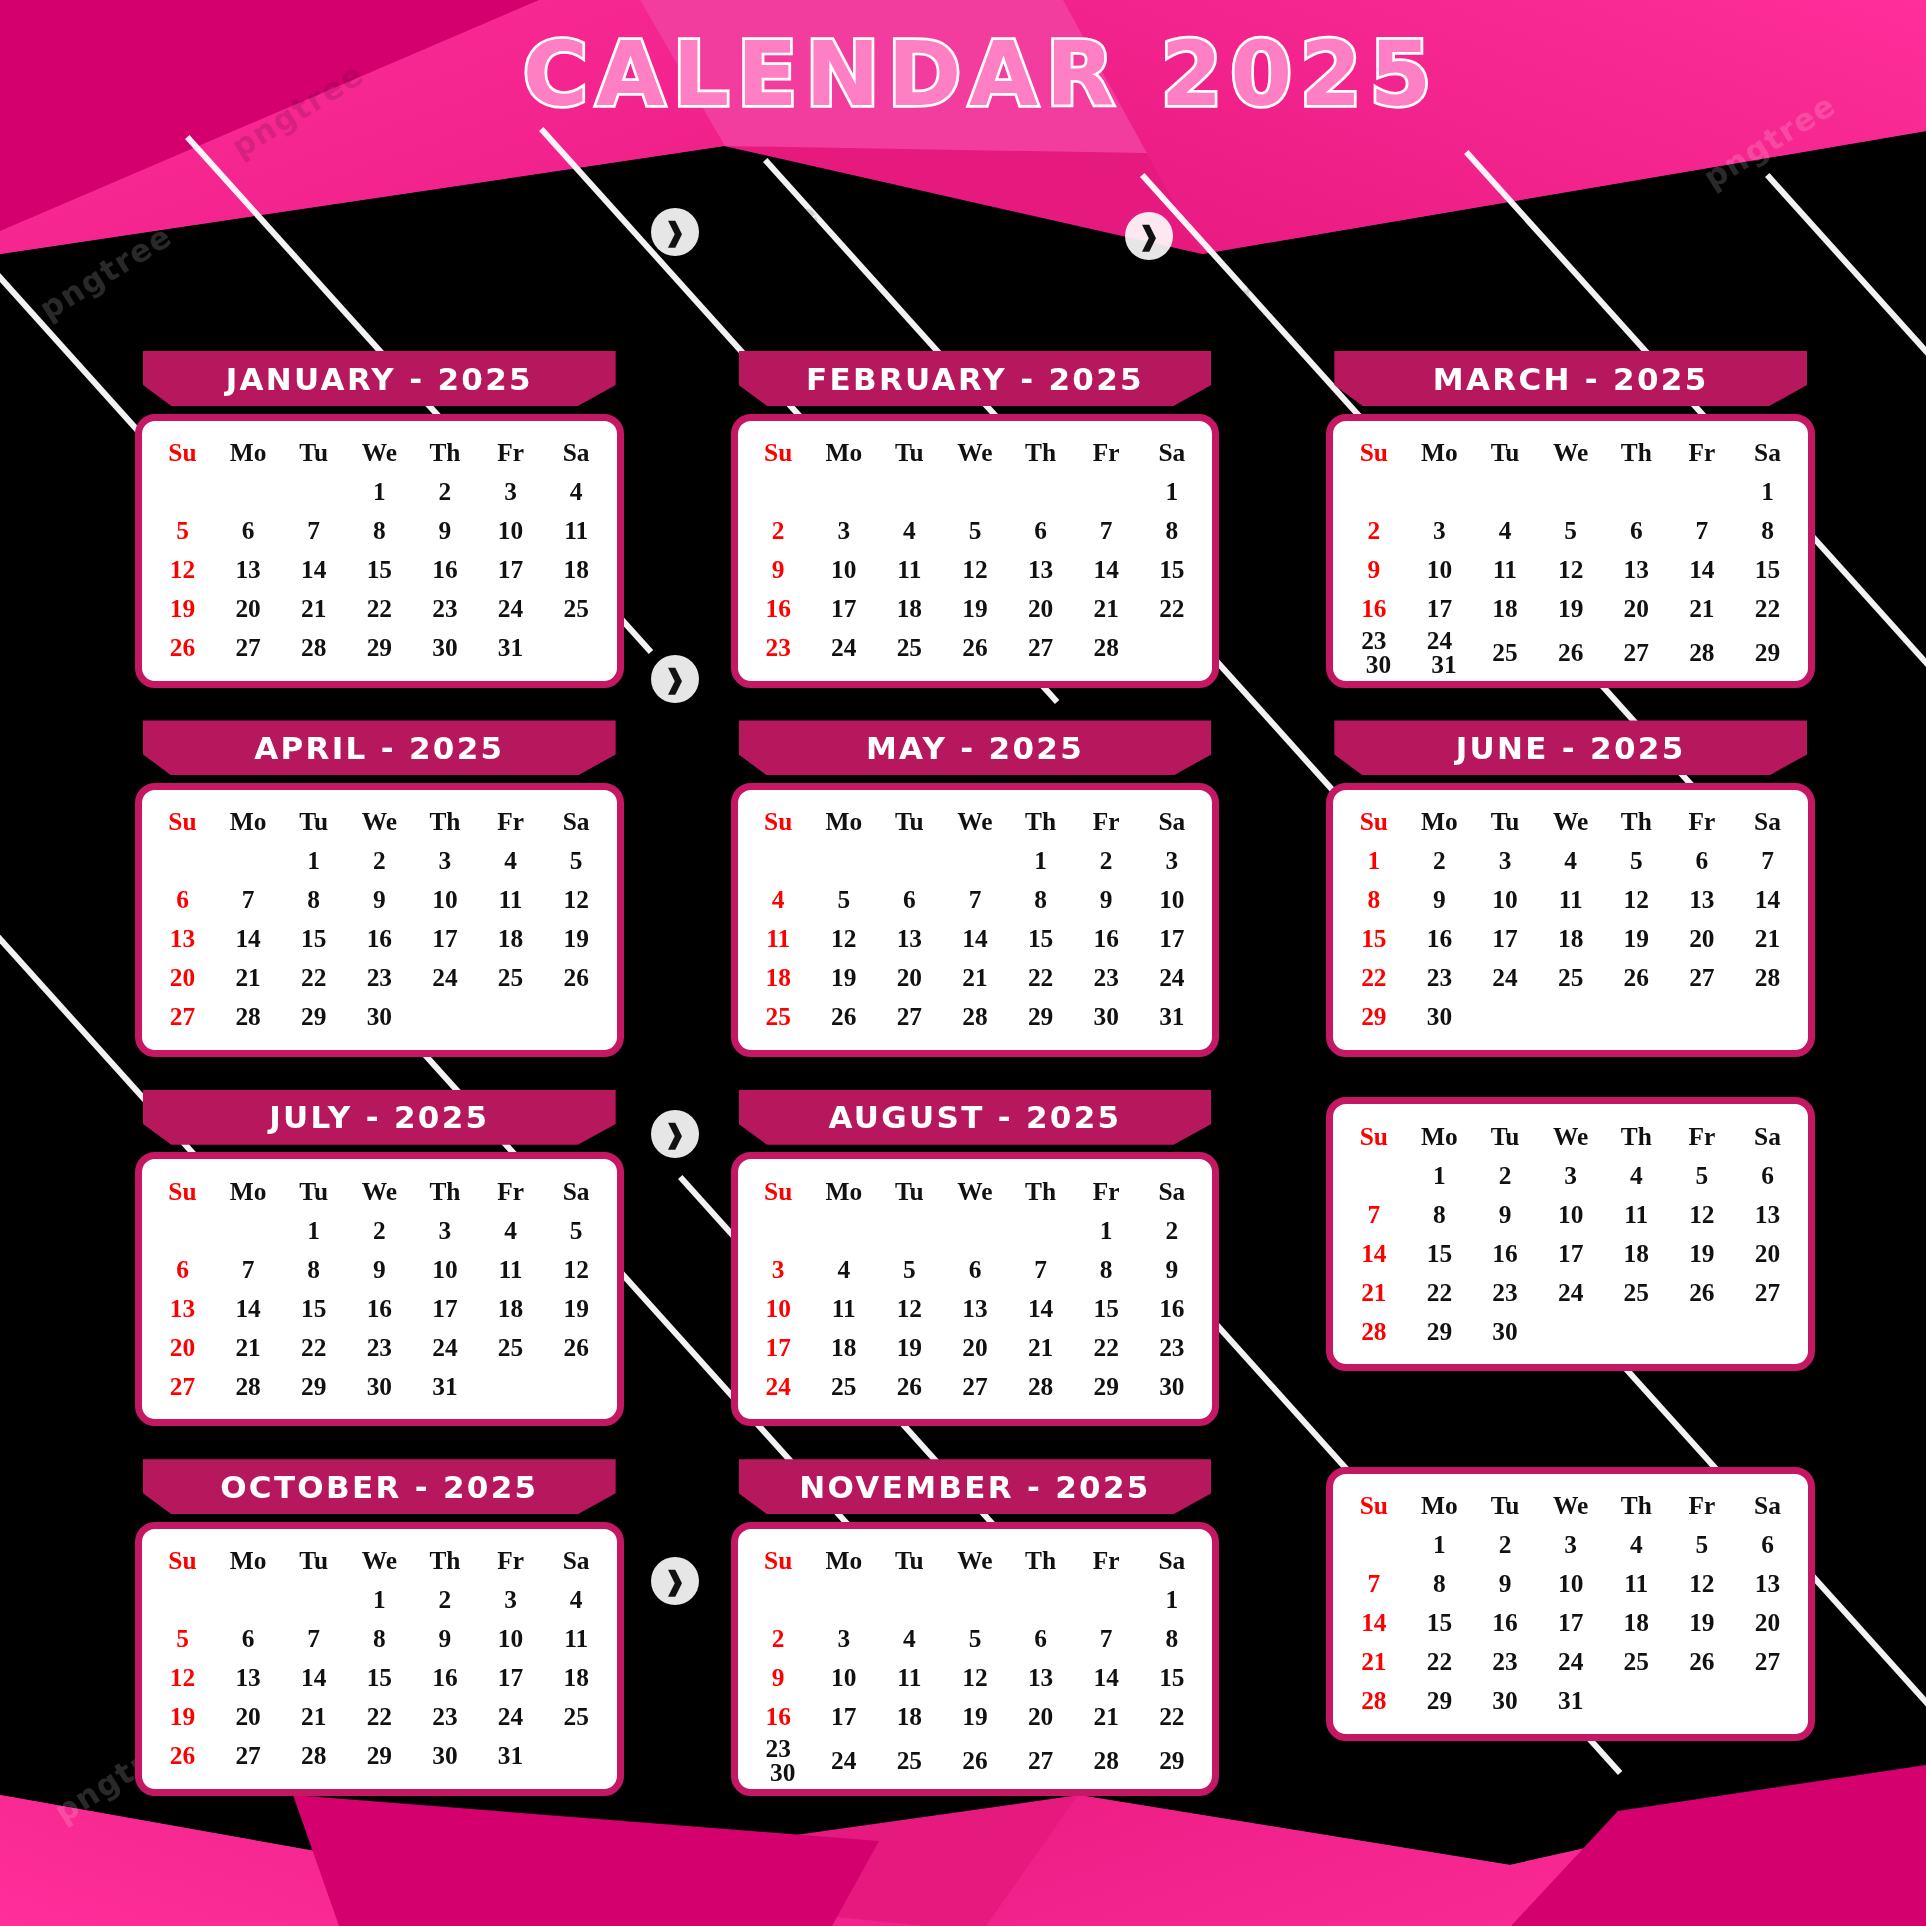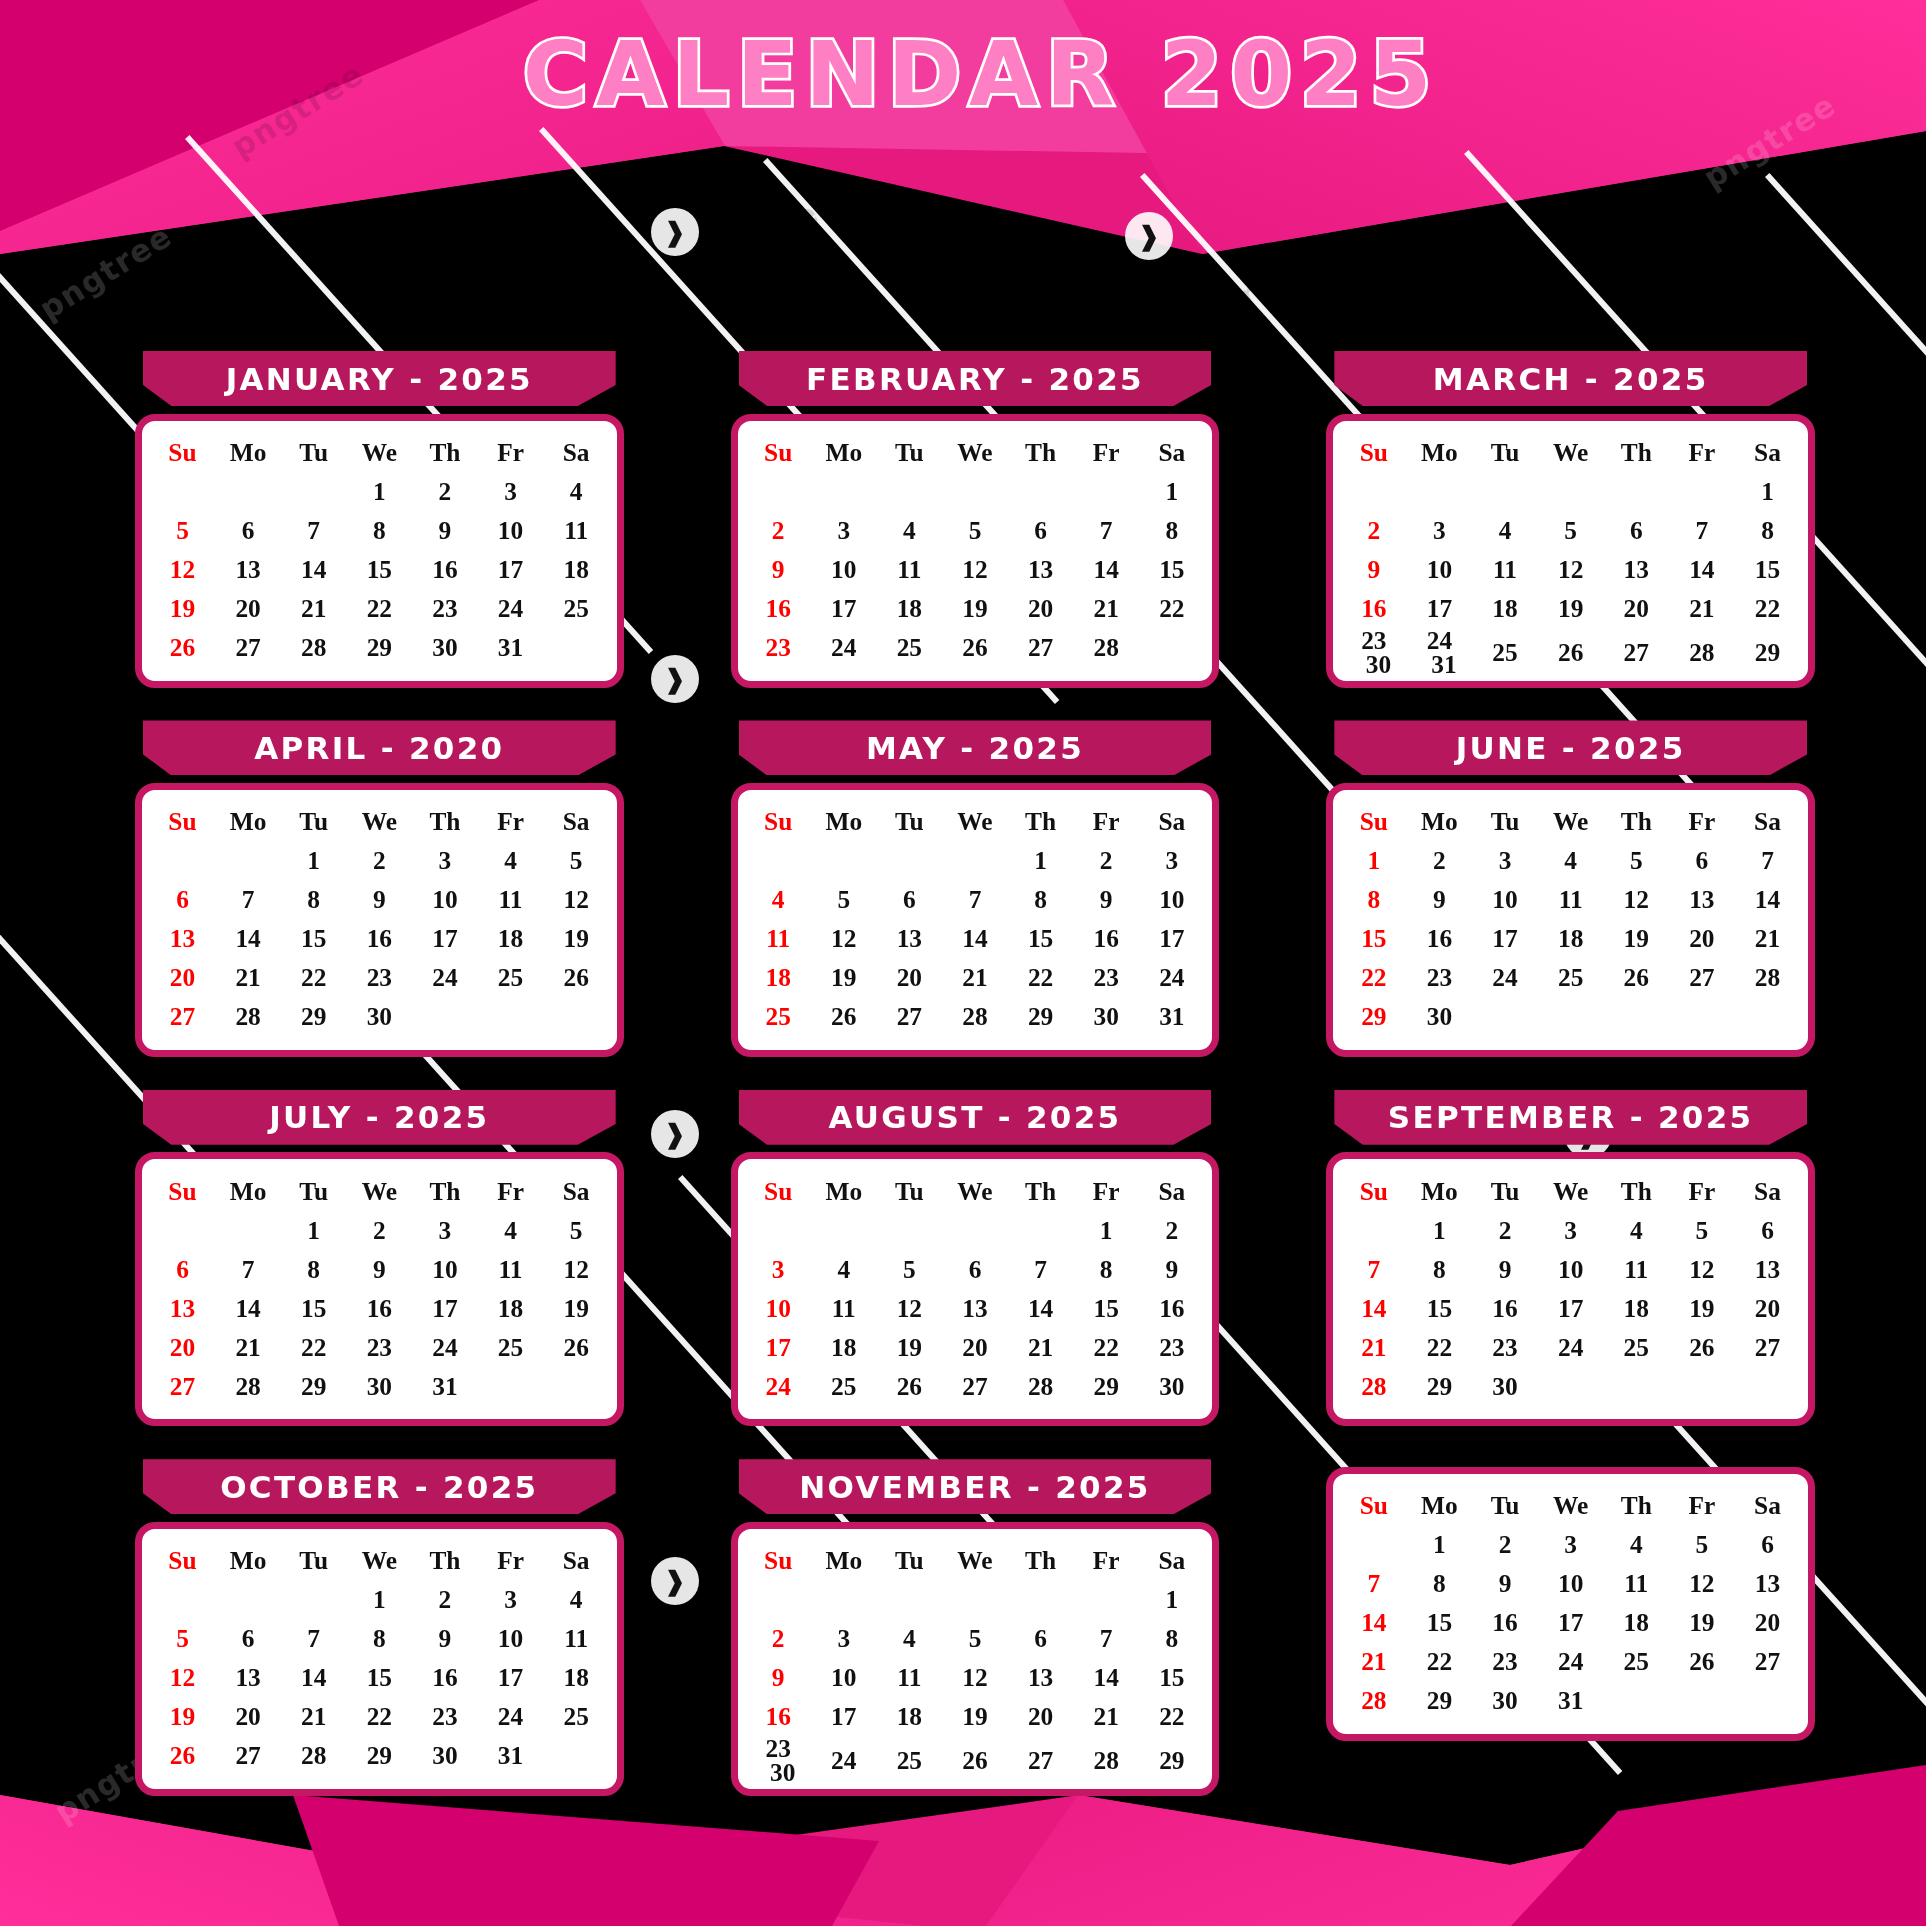--- a/index.html
+++ b/index.html
@@ -435,21 +435,21 @@
                 <td>26</td>
                 <td>27</td>
                 <td>28</td>
                 <td>29</td>
               </tr>
             </tbody>
           </table>
         </div>
       </div>
       <div class="month">
-        <div class="month-header">APRIL - 2020</div>
+        <div class="month-header">APRIL - 2025</div>
         <div class="month-card">
           <table class="cal">
             <thead>
               <tr>
                 <th class="sun">Su</th>
                 <th>Mo</th>
                 <th>Tu</th>
                 <th>We</th>
                 <th>Th</th>
                 <th>Fr</th>
@@ -760,21 +760,20 @@
                 <td>27</td>
                 <td>28</td>
                 <td>29</td>
                 <td>30</td>
               </tr>
             </tbody>
           </table>
         </div>
       </div>
       <div class="month">
-        <div class="month-header">SEPTEMBER - 2025</div>
         <div class="month-card">
           <table class="cal">
             <thead>
               <tr>
                 <th class="sun">Su</th>
                 <th>Mo</th>
                 <th>Tu</th>
                 <th>We</th>
                 <th>Th</th>
                 <th>Fr</th>

